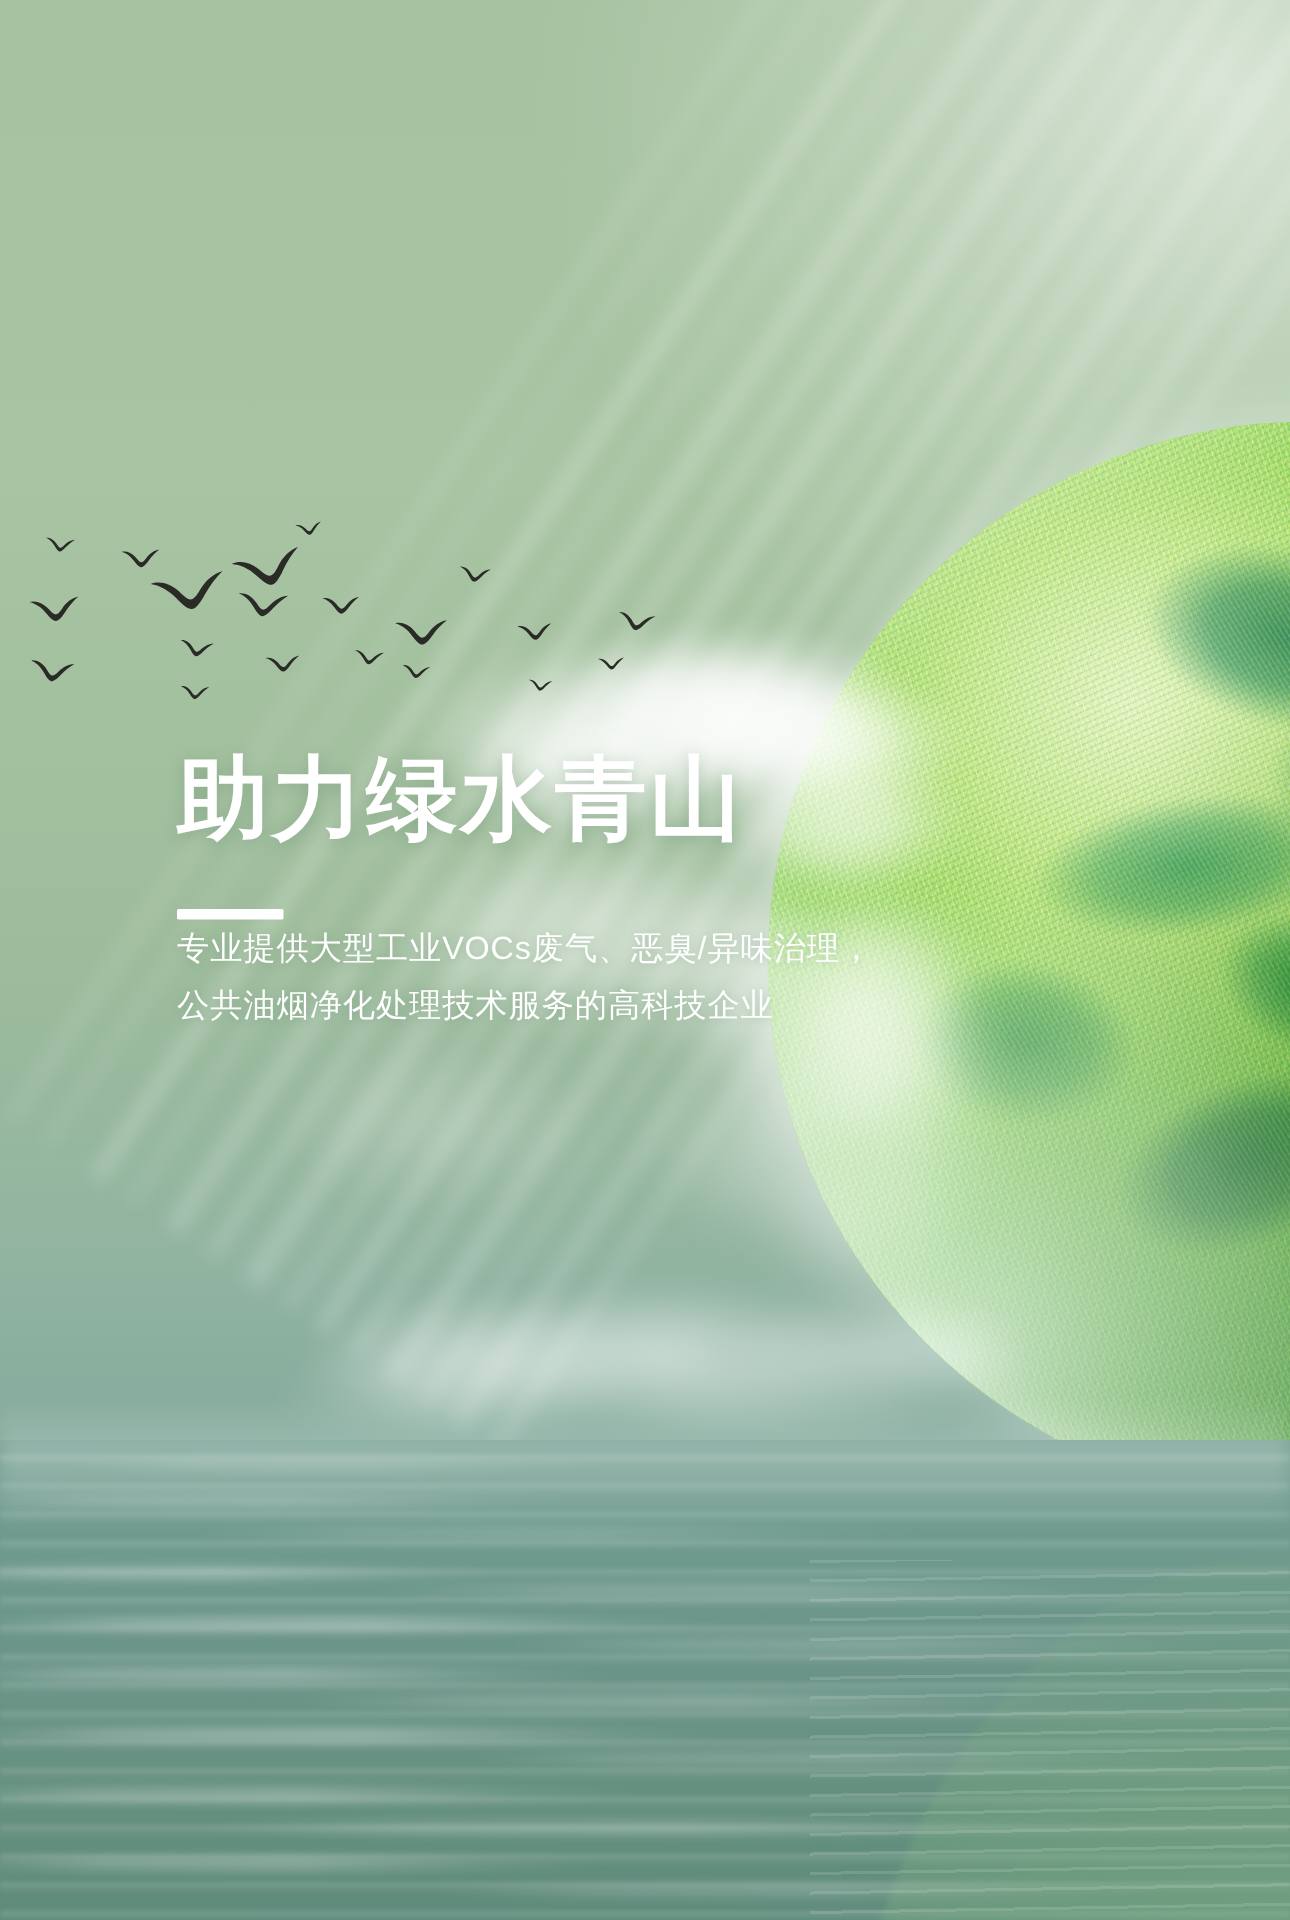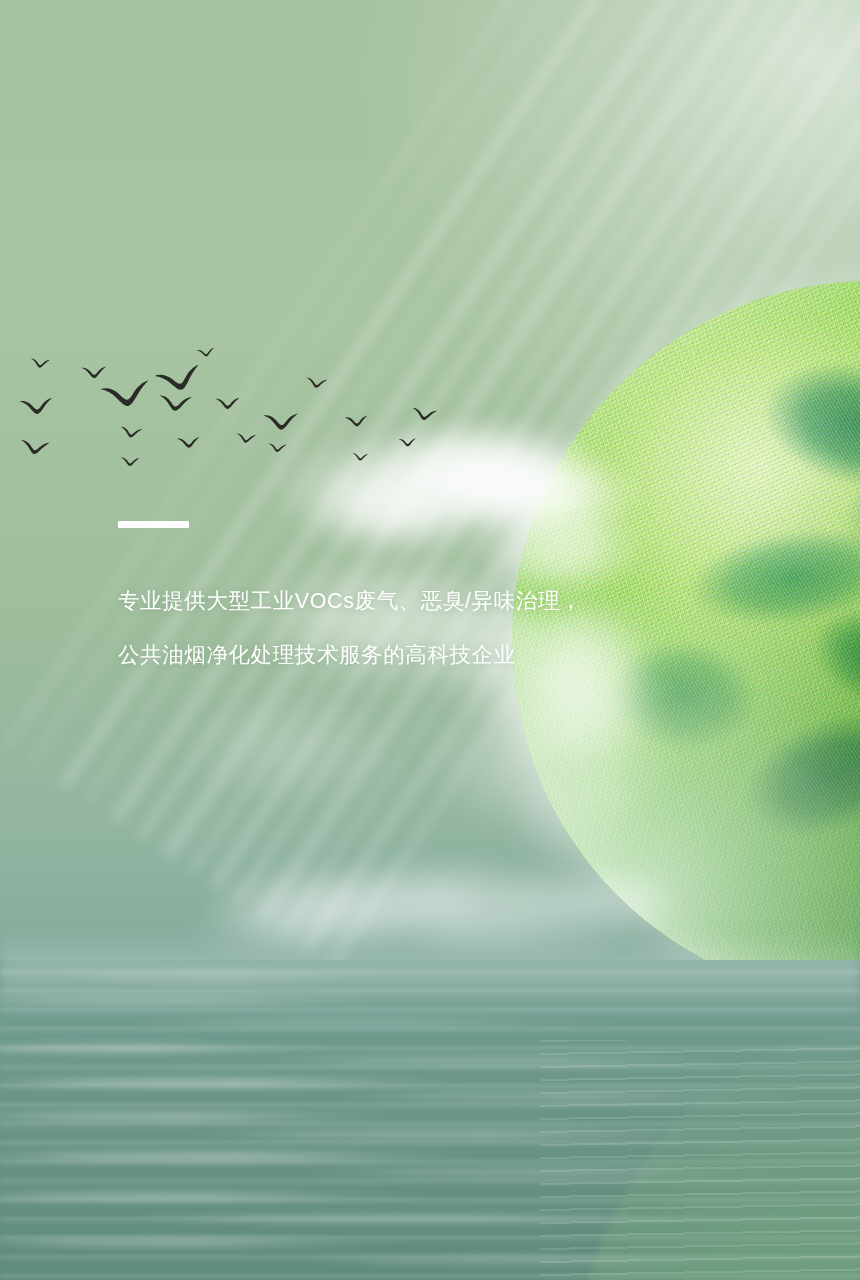--- a/index.html
+++ b/index.html
@@ -195,21 +195,20 @@
     letter-spacing:2px;
     white-space:nowrap;
     text-shadow:0 2px 10px rgba(90,130,100,.32);
   }
   .divider{
     width:71px; height:7px; background:#ffffff;
     margin-top:31px; margin-bottom:0;
     border-radius:1px;
   }
   .subcopy{
-    margin-top:54px;
     color:#ffffff;
     font-size:21.5px;
     line-height:38px;
     letter-spacing:.6px;
     white-space:nowrap;
     text-shadow:0 1px 6px rgba(90,130,100,.30);
   }
 </style>
 </head>
 <body>
@@ -394,18 +393,19 @@
       <div class="wave" style="left: 300px; top: 1168px; width: 520px; opacity: 0.3;"></div>
       <div class="wave" style="left: -60px; top: 1192px; width: 500px; opacity: 0.44;"></div>
       <div class="wave" style="left: 120px; top: 1214px; width: 640px; opacity: 0.34;"></div>
       <div class="wave" style="left: -40px; top: 1238px; width: 460px; opacity: 0.4;"></div>
       <div class="wave" style="left: 280px; top: 1256px; width: 520px; opacity: 0.26;"></div>
       <div class="wave" style="left: 40px; top: 972px; width: 380px; opacity: 0.22;"></div>
     </div>
   <div class="horizon-mist"></div>
 
   <div class="copy">
+    <div class="headline">助力绿水青山</div>
     <div class="divider"></div>
     <div class="subcopy">专业提供大型工业VOCs废气、恶臭/异味治理，</div>
-    <div class="subcopy" style="margin-top:16px">公共油烟净化处理技术服务的高科技企业</div>
+    <div class="subcopy" style="margin-top:0">公共油烟净化处理技术服务的高科技企业</div>
   </div>
 
 </div>
 
 </body></html>

